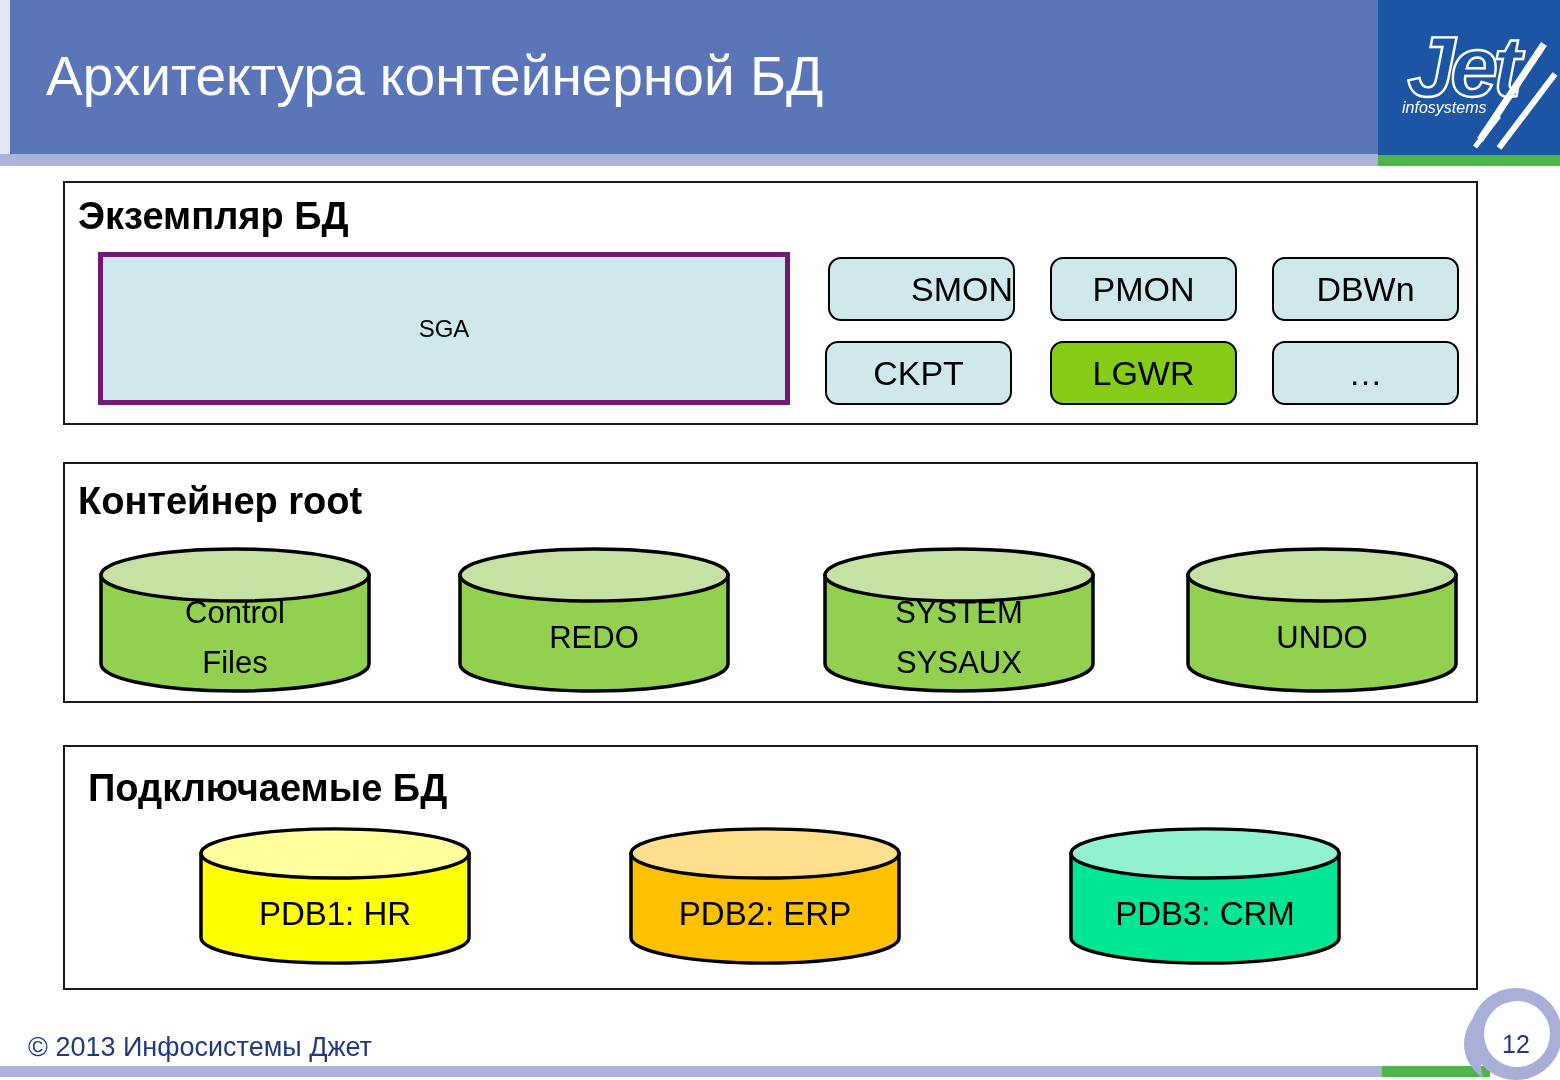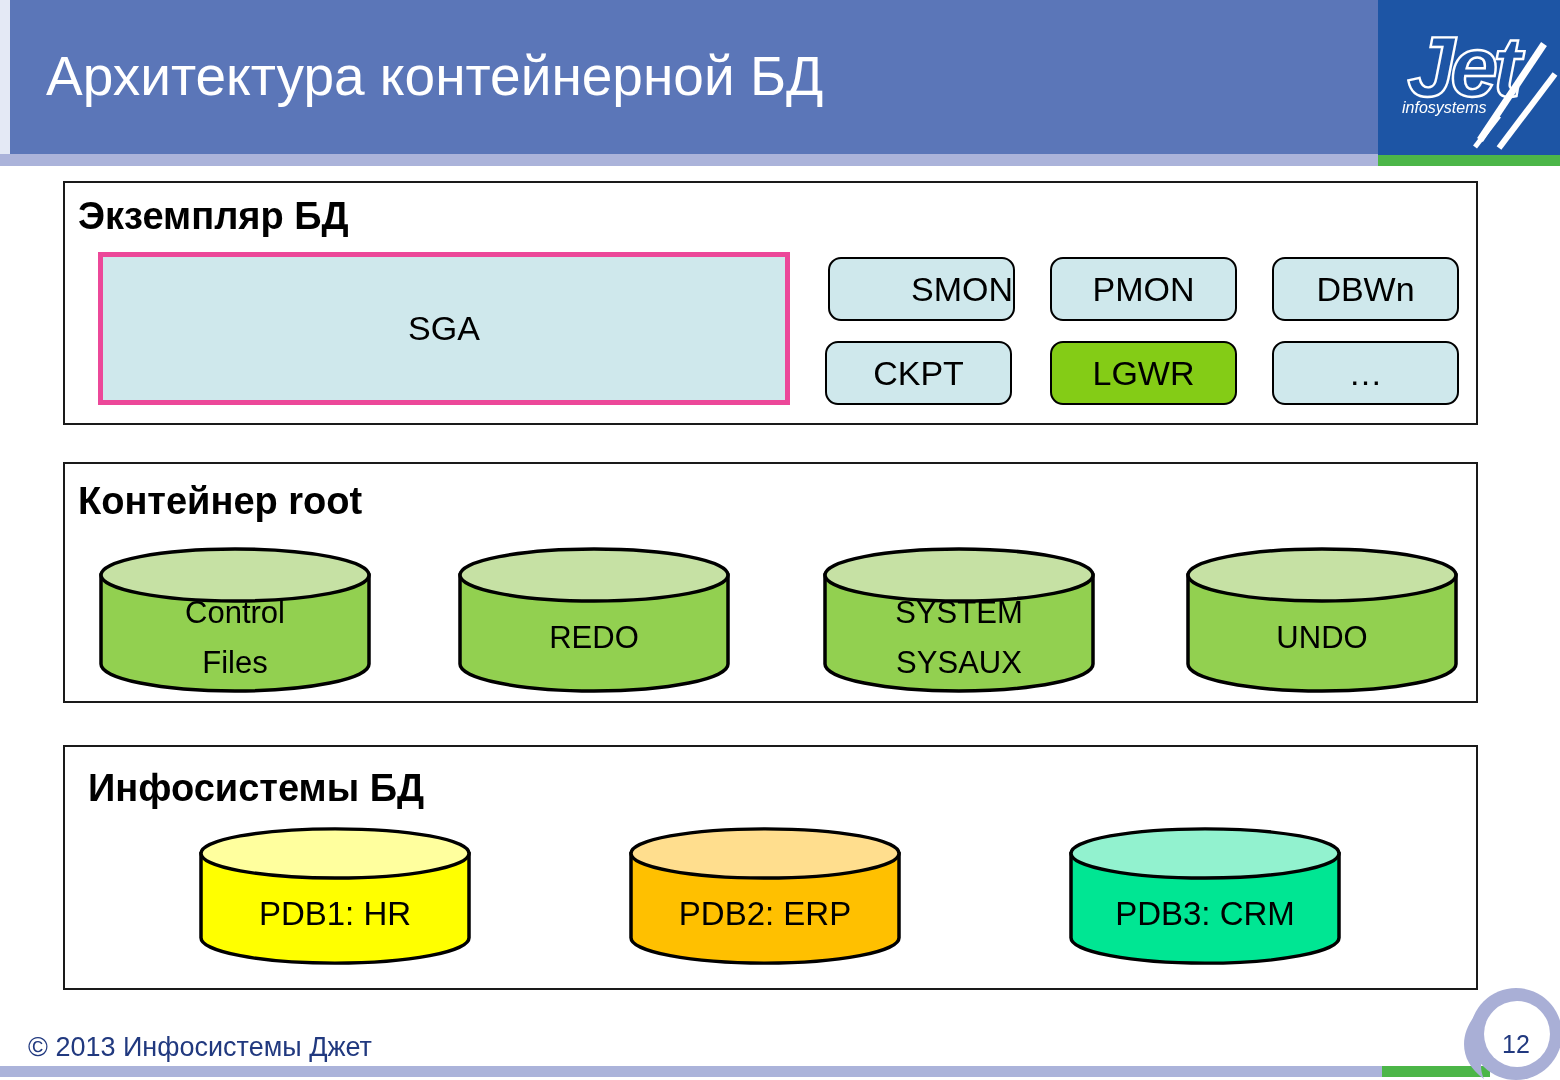--- a/index.html
+++ b/index.html
@@ -19,22 +19,22 @@
   .box{position:absolute;left:63px;width:1411px;background:#fff;border:2px solid #1a1a1a;}
   .box-instance{top:181px;height:240px;}
   .box-root{top:462px;height:237px;}
   .box-pluggable{top:745px;height:241px;}
   .section-label{position:absolute;font-size:38px;font-weight:bold;white-space:nowrap;}
   .lbl-instance{left:13px;top:12px;}
   .lbl-root{left:13px;top:16px;}
   .lbl-pluggable{left:23px;top:20px;}
 
   
-  .sga{position:absolute;left:33px;top:69px;width:682px;height:143px;border:5px solid #ec4899;
-       display:flex;align-items:center;justify-content:center;font-size:34px;}
+  .sga{position:absolute;left:33px;top:69px;width:682px;height:143px;border:5px solid #701a75;
+       display:flex;align-items:center;justify-content:center;font-size:24px;}
   .process{position:absolute;width:183px;height:60px;border:2.5px solid #000;border-radius:13px;
            display:flex;align-items:center;justify-content:center;font-size:34px;}
   .p-smon{left:763px;top:74px;justify-content:flex-end;}
   .p-pmon{left:985px;top:74px;}
   .p-dbwn{left:1207px;top:74px;}
   .p-ckpt{left:760px;top:158px;}
   .p-lgwr{left:985px;top:158px;}
   .p-dots{left:1207px;top:158px;}
 
   
@@ -148,21 +148,21 @@
         <ellipse cx="137" cy="30" rx="134" ry="26" stroke="#000" stroke-width="3.5" fill="#C6E1A4"></ellipse>
       </svg>
       <div class="cyl-label">
         <span>UNDO</span>
         <span></span>
       </div>
     </div>
   </section>
 
   <section class="box box-pluggable">
-    <div class="section-label lbl-pluggable">Инфосистемы БД</div>
+    <div class="section-label lbl-pluggable">Подключаемые БД</div>
 
     <div class="cyl c-pdb1">
       <svg width="274" height="142" viewBox="0 0 274 150" preserveAspectRatio="none">
         <path d="M3,30 L3,119 A134,27 0 0 0 271,119 L271,30 Z" stroke="#000" stroke-width="3.5" fill="#FFFF00"></path>
         <ellipse cx="137" cy="30" rx="134" ry="26" stroke="#000" stroke-width="3.5" fill="#FFFF9E"></ellipse>
       </svg>
       <div class="cyl-label big">
         <span>PDB1: HR</span>
       </div>
     </div>

